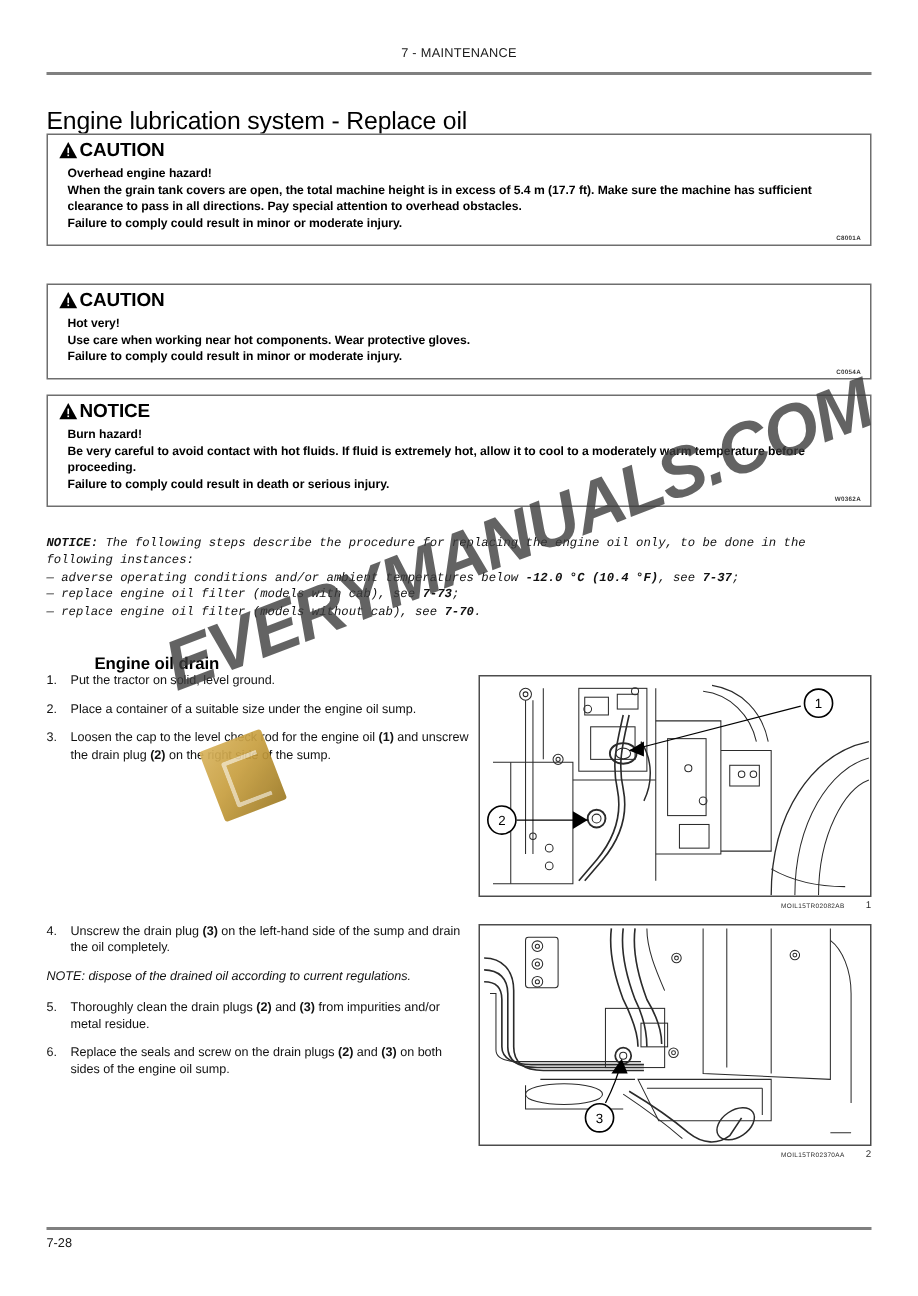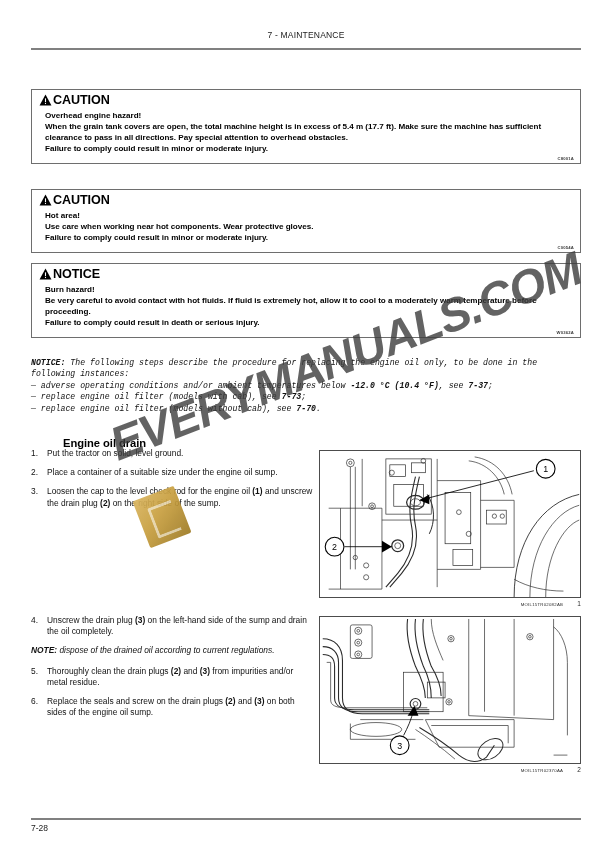--- a/index.html
+++ b/index.html
@@ -151,21 +151,21 @@
   }
   .step-text { flex: 1; }
   .step-text b { font-weight: bold; }
 
   .note-para {
     font-style: italic;
     font-size: 8.4px;
     line-height: 11.2px;
     margin-bottom: 9px;
   }
-  .note-para .note-lead { font-weight: bold; font-style: italic; }
+  .note-para .note-lead { font-weight: normal; font-style: italic; }
 
   
   .figure {
     position: absolute;
     left: 319px;
     width: 262px;
   }
   #figure-1 { top: 450px; }
   #figure-2 { top: 616px; }
 
@@ -257,20 +257,21 @@
   }
 </style>
 </head>
 <body>
 
 <div class="page">
 
   <div class="header">7 - MAINTENANCE</div>
   <div class="header-rule"></div>
 
+  <h1 class="doc-title">Engine lubrication system - Replace oil</h1>
 
   <div class="safety-box" id="box-caution-1">
     <div class="safety-head">
       <svg class="tri-icon" viewBox="0 0 24 22">
         <polygon points="12,1 23,21 1,21" fill="#000"></polygon>
         <rect x="11" y="8" width="2" height="7" fill="#fff"></rect>
         <rect x="11" y="16.5" width="2" height="2" fill="#fff"></rect>
       </svg>
       <span class="safety-word">CAUTION</span>
     </div>
@@ -285,21 +286,21 @@
   <div class="safety-box" id="box-caution-2">
     <div class="safety-head">
       <svg class="tri-icon" viewBox="0 0 24 22">
         <polygon points="12,1 23,21 1,21" fill="#000"></polygon>
         <rect x="11" y="8" width="2" height="7" fill="#fff"></rect>
         <rect x="11" y="16.5" width="2" height="2" fill="#fff"></rect>
       </svg>
       <span class="safety-word">CAUTION</span>
     </div>
     <div class="safety-body">
-      <div>Hot area!</div>
+      <div>Hot very!</div>
       <div>Use care when working near hot components. Wear protective gloves.</div>
       <div>Failure to comply could result in minor or moderate injury.</div>
     </div>
     <div class="safety-code">C0054A</div>
   </div>
 
   <div class="safety-box" id="box-warning">
     <div class="safety-head">
       <svg class="tri-icon" viewBox="0 0 24 22">
         <polygon points="12,1 23,21 1,21" fill="#000"></polygon>

